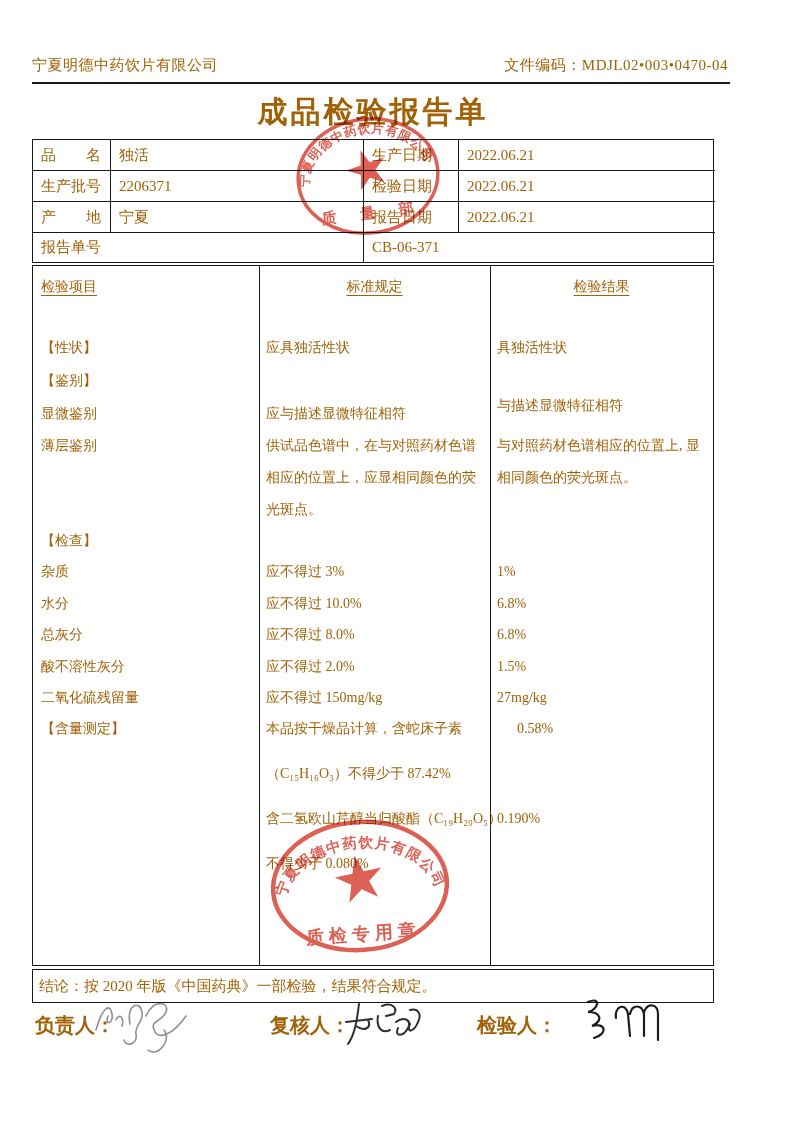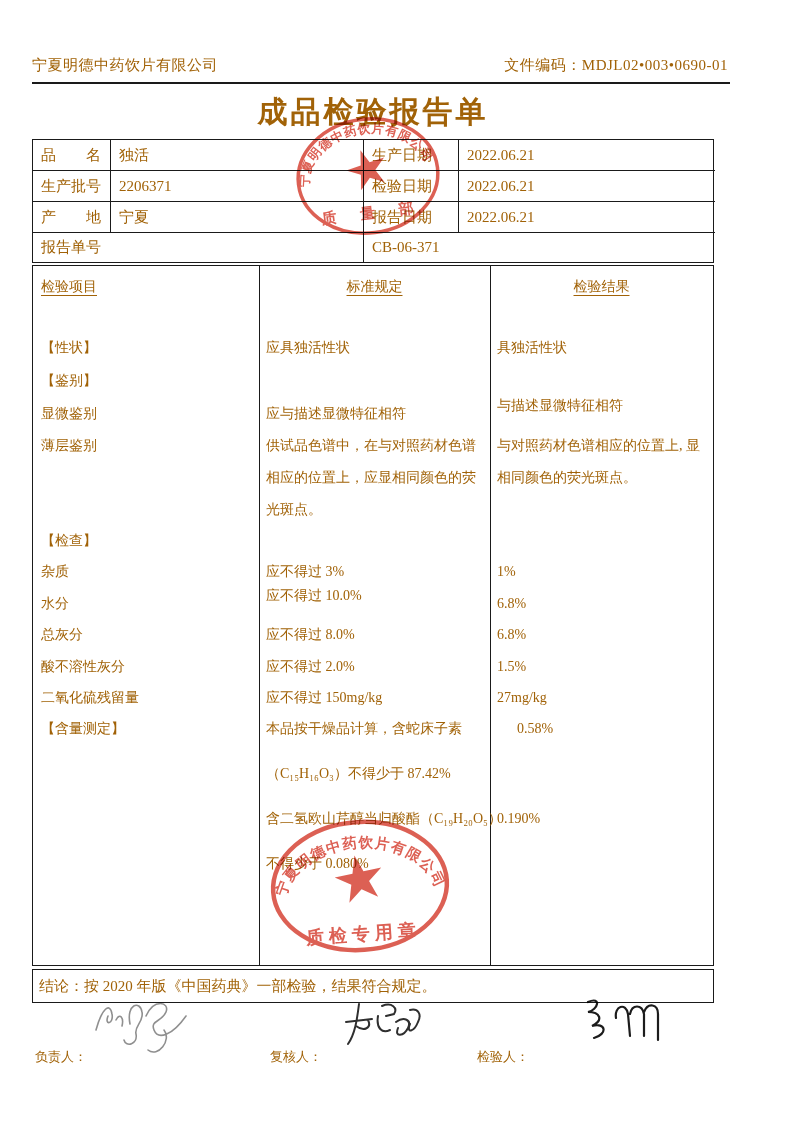--- a/index.html
+++ b/index.html
@@ -27,31 +27,31 @@
   .tline.c0{left:8px;}
   .tline.c1{left:233px;}
   .tline.c2{left:464px;}
   .tline.ctr.c1{left:226px;width:231px;text-align:center;}
   .tline.ctr.c2{left:457px;width:223px;text-align:center;}
   .tline.und{text-decoration:underline;text-underline-offset:4px;}
   
   .conclusion-box{left:32px;top:969px;width:682px;height:34px;border:1.5px solid #1a1a1a;box-sizing:border-box;
                   display:flex;align-items:center;padding-left:6px;font-size:15px;white-space:nowrap;}
   
-  .sig-label{top:1048px;font-size:13px;}
+  .sig-label{top:1012px;font-size:20px;font-weight:bold;}
   .stamp{mix-blend-mode:multiply;opacity:.88;}
   .sig{mix-blend-mode:multiply;}
 </style>
 </head>
 <body>
 
 <div class="page">
 
   <div class="abs hdr-company">宁夏明德中药饮片有限公司</div>
-  <div class="abs hdr-code">文件编码：MDJL02•003•0690-01</div>
+  <div class="abs hdr-code">文件编码：MDJL02•003•0470-04</div>
   <div class="abs hdr-rule"></div>
   <div class="abs doc-title">成品检验报告单</div>
 
   <div class="abs info-table">
     <div class="cell">
         <span class="jlabel">品　　名</span>
       </div>
     <div class="cell">独活</div>
     <div class="cell">生产日期</div>
     <div class="cell lastcol">2022.06.21</div>
@@ -92,21 +92,21 @@
         <div class="tline c1" style="top: 170px; text-align: center;">供试品色谱中，在与对照药材色谱</div>
         <div class="tline c2" style="top: 170px;">与对照药材色谱相应的位置上, 显</div>
         <div class="tline c1" style="top: 202px;">相应的位置上，应显相同颜色的荧</div>
         <div class="tline c2" style="top: 202px;">相同颜色的荧光斑点。</div>
         <div class="tline c1" style="top: 234px;">光斑点。</div>
         <div class="tline c0" style="top: 265px;">【检查】</div>
         <div class="tline c0" style="top: 296px;">杂质</div>
         <div class="tline c1" style="top: 296px;">应不得过 3%</div>
         <div class="tline c2" style="top: 296px;">1%</div>
         <div class="tline c0" style="top: 328px;">水分</div>
-        <div class="tline c1" style="top: 320px;">应不得过 10.0%</div>
+        <div class="tline c1" style="top: 328px;">应不得过 10.0%</div>
         <div class="tline c2" style="top: 328px;">6.8%</div>
         <div class="tline c0" style="top: 359px;">总灰分</div>
         <div class="tline c1" style="top: 359px;">应不得过 8.0%</div>
         <div class="tline c2" style="top: 359px;">6.8%</div>
         <div class="tline c0" style="top: 391px;">酸不溶性灰分</div>
         <div class="tline c1" style="top: 391px;">应不得过 2.0%</div>
         <div class="tline c2" style="top: 391px;">1.5%</div>
         <div class="tline c0" style="top: 422px;">二氧化硫残留量</div>
         <div class="tline c1" style="top: 422px;">应不得过 150mg/kg</div>
         <div class="tline c2" style="top: 422px;">27mg/kg</div>

